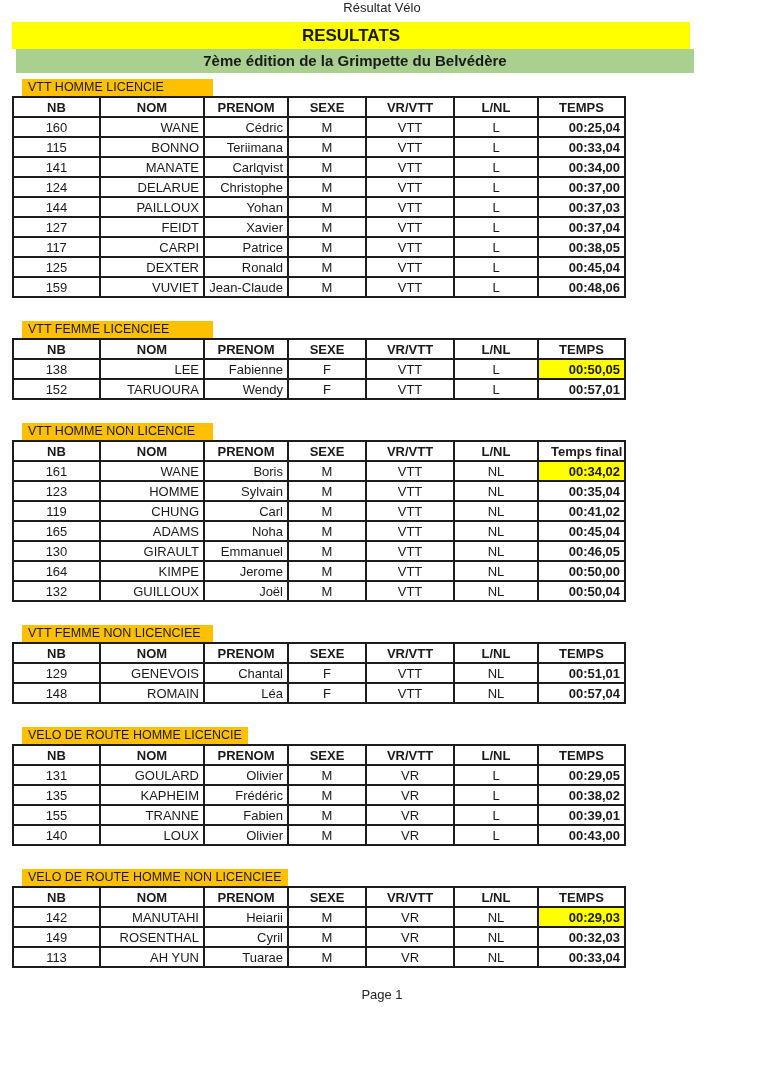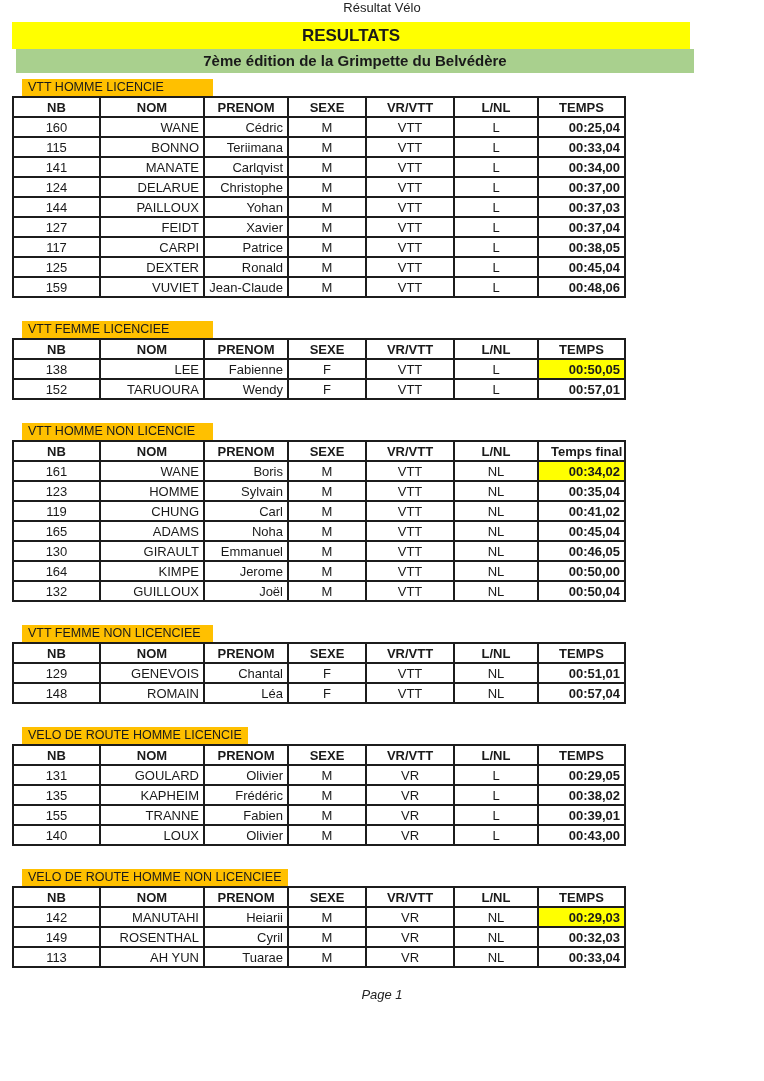--- a/index.html
+++ b/index.html
@@ -72,21 +72,20 @@
   col.c6 { width: 87px; }
   td.a-center { text-align: center; }
   td.a-left { text-align: right; border-radius: 9px; }
   td.a-right { text-align: right; font-weight: bold; }
   td.hl { background: var(--highlight, #FFFF00); }
   .doc-footer {
     text-align: center;
     margin-top: 19px;
     font-size: 13px;
     color: #222;
-    font-style: italic;
   }
 </style>
 </head>
 <body>
 
 <div class="doc-header">Résultat Vélo</div>
 
 <div class="band band-yellow">RESULTATS</div>
 
 <div class="band band-green">7ème édition de la Grimpette du Belvédère</div>

